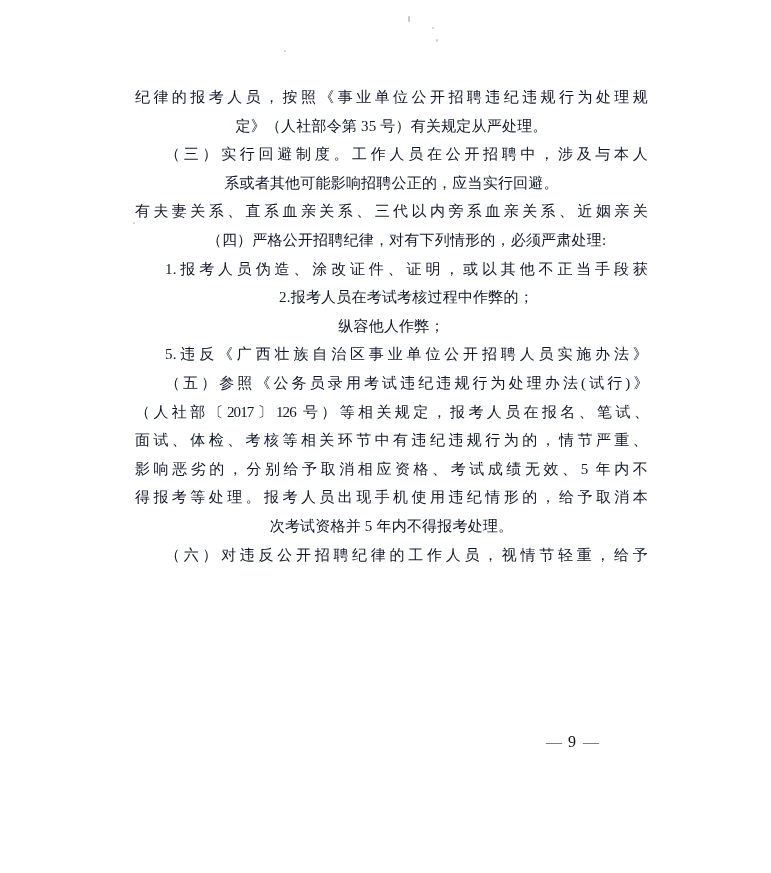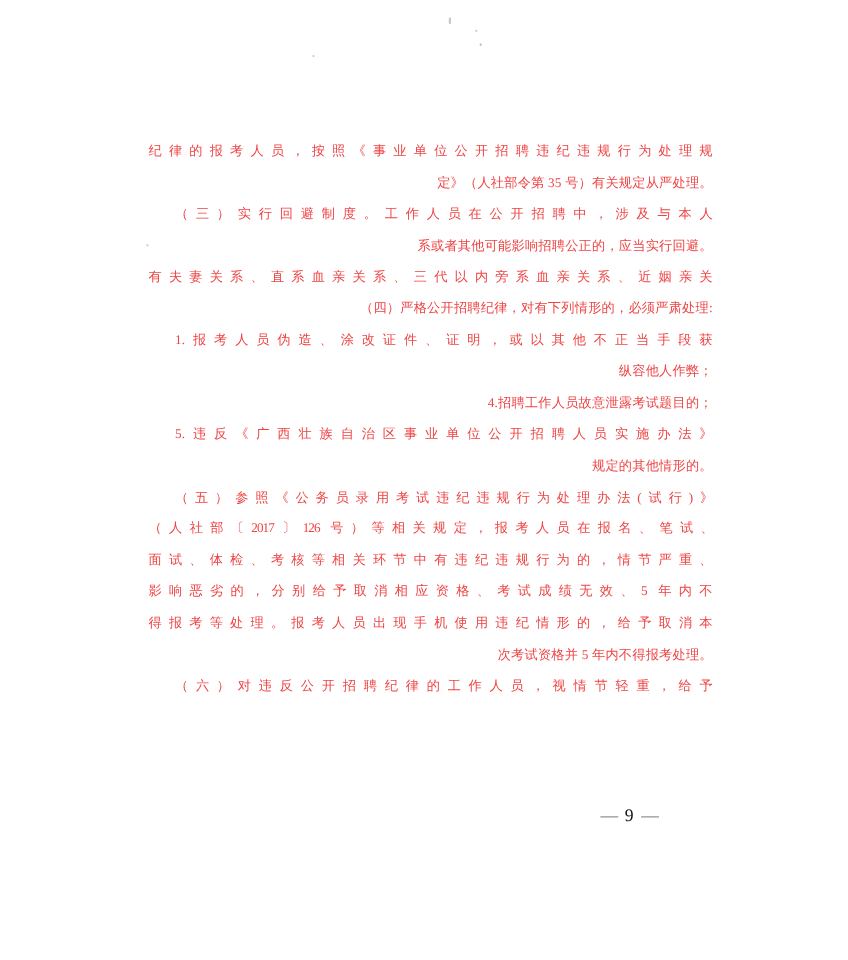--- a/index.html
+++ b/index.html
@@ -17,30 +17,29 @@
   .page {
     position: absolute;
     inset: 0;
     background: #ffffff;
   }
   .textblock {
     position: absolute;
     left: 135px;
     top: 83px;
     width: 513px;
-    font-size: 12px;
+    font-size: 15px;
     line-height: 28.6px;
-    color: #ef4444;
+    color: #0f172a;
     letter-spacing: 0.2px;
-    margin-top: 40px;
   }
   .line {
     height: 28.6px;
     white-space: nowrap;
-    text-align: right;
+    text-align: center;
   }
   .fill {
     text-align: justify;
     text-align-last: justify;
     text-justify: inter-character;
   }
   .ind {
     text-indent: 2em;
   }
   .tight-a { letter-spacing: -0.4px; }
@@ -87,24 +86,23 @@
   <span class="speckle sp5"></span>
 
   <div class="textblock">
     <div class="line fill">纪律的报考人员，按照《事业单位公开招聘违纪违规行为处理规</div>
     <div class="line">定》（人社部令第 35 号）有关规定从严处理。</div>
     <div class="line ind fill">（三）实行回避制度。工作人员在公开招聘中，涉及与本人</div>
     <div class="line">系或者其他可能影响招聘公正的，应当实行回避。</div>
     <div class="line fill">有夫妻关系、直系血亲关系、三代以内旁系血亲关系、近姻亲关</div>
     <div class="line ind">（四）严格公开招聘纪律，对有下列情形的，必须严肃处理:</div>
     <div class="line ind fill">1.报考人员伪造、涂改证件、证明，或以其他不正当手段获</div>
+    <div class="line ind">2.报考人员在考试考核过程中作弊的；</div>
     <div class="line">纵容他人作弊；</div>
-    <div class="line ind">4.招聘工作人员故意泄露考试题目的；</div>
     <div class="line ind fill">5.违反《广西壮族自治区事业单位公开招聘人员实施办法》</div>
-    <div class="line">规定的其他情形的。</div>
     <div class="line ind fill tight-a">（五）参照《公务员录用考试违纪违规行为处理办法(试行)》</div>
     <div class="line fill tight-b">（人社部〔2017〕126 号）等相关规定，报考人员在报名、笔试、</div>
     <div class="line fill">面试、体检、考核等相关环节中有违纪违规行为的，情节严重、</div>
     <div class="line fill">影响恶劣的，分别给予取消相应资格、考试成绩无效、5 年内不</div>
     <div class="line fill">得报考等处理。报考人员出现手机使用违纪情形的，给予取消本</div>
     <div class="line">次考试资格并 5 年内不得报考处理。</div>
     <div class="line ind fill">（六）对违反公开招聘纪律的工作人员，视情节轻重，给予</div>
   </div>
 
   <div class="footer">

